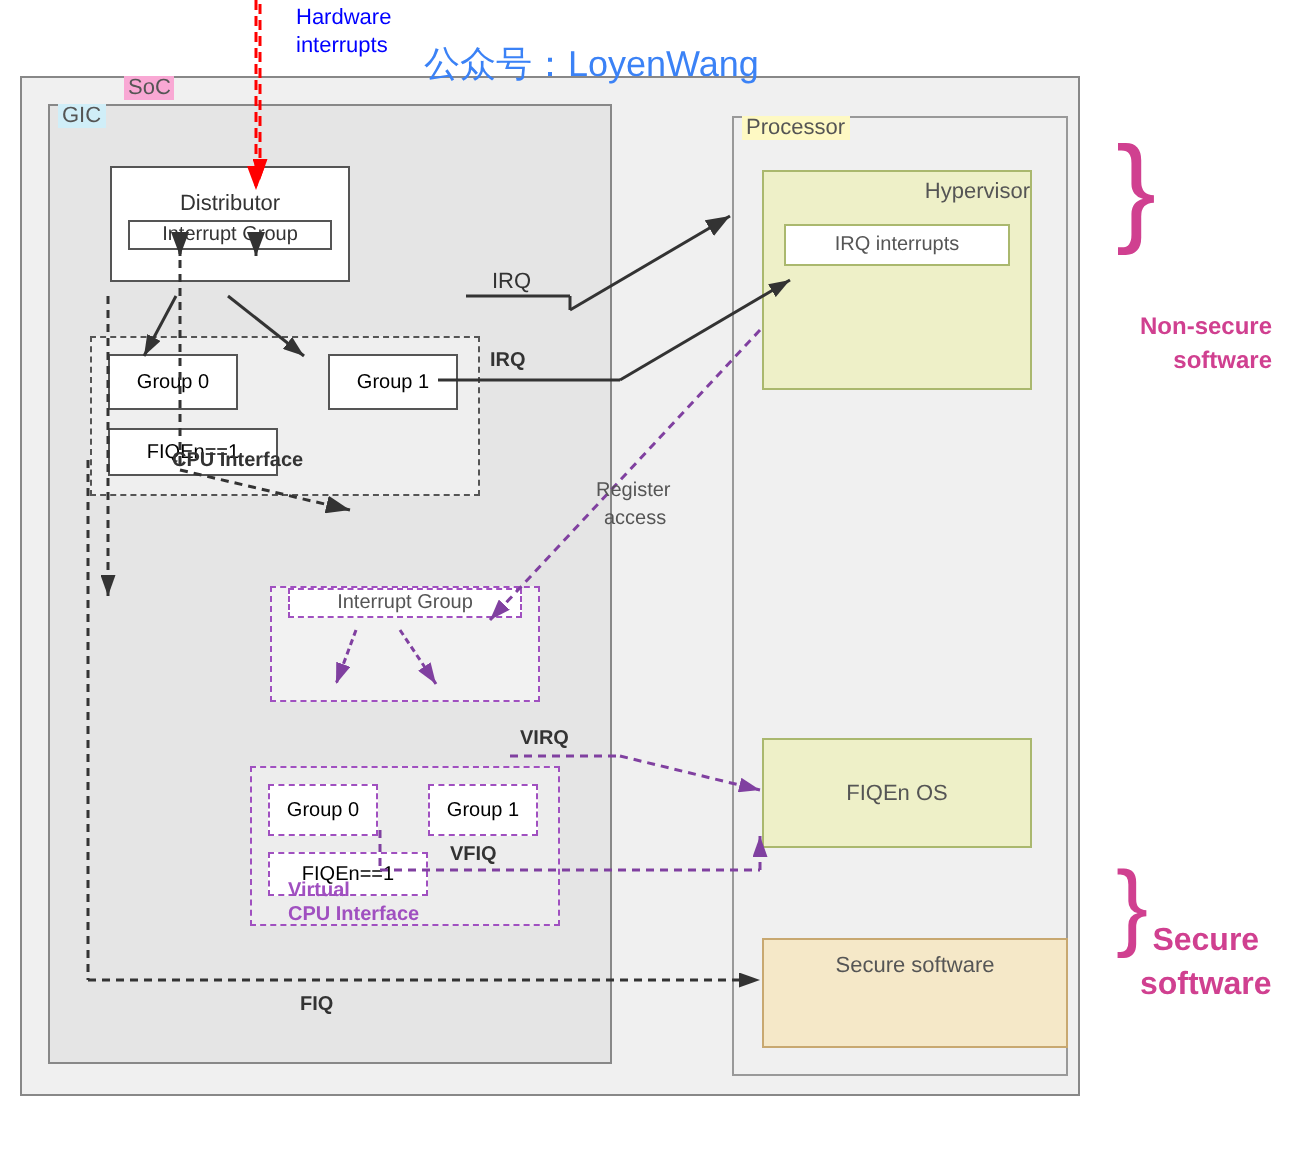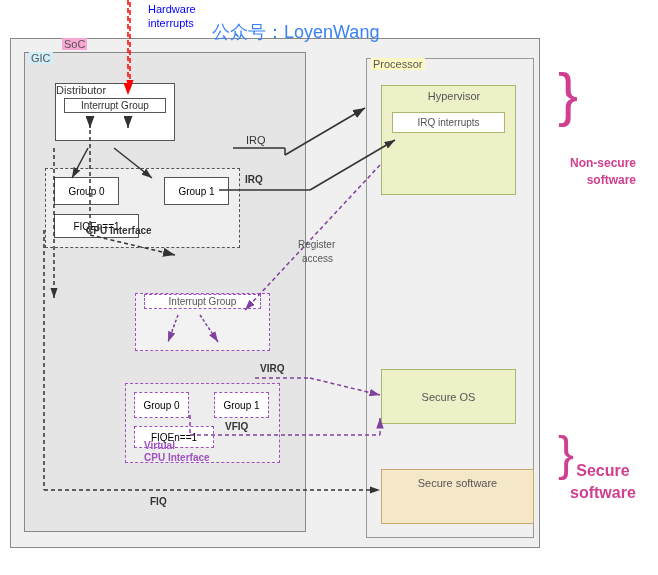--- a/index.html
+++ b/index.html
@@ -81,21 +81,22 @@
       left: 30px;
       top: 30px;
       width: 120px;
       height: 58px;
       border: 1.5px solid #555;
       background: #fff;
     }
 
     .distributor-label {
       font-size: 11px;
-      padding: 0 0 2px 0;
+      text-align: center;
+      padding: 12px 0 2px 0;
       color: #333;
     }
 
     .interrupt-group-box {
       margin: 0 8px;
       border: 1px solid #555;
       background: #fff;
       font-size: 10px;
       text-align: center;
       padding: 1px 0;
@@ -255,21 +256,21 @@
       left: 14px;
       top: 26px;
       width: 135px;
       height: 110px;
       border: 1.5px solid #aab86e;
       background: #eef0c8;
     }
 
     .hypervisor-label {
       font-size: 11px;
-      text-align: center;
+      text-align: right;
       padding: 4px 0 4px 0;
       color: #555;
       margin-left: 11px;
     }
 
     .irq-assignment-box {
       margin: 6px 10px 0 10px;
       border: 1px solid #aab86e;
       background: #fff;
       font-size: 10px;
@@ -403,21 +404,21 @@
 
 <div style="position:absolute; left:366px; top:58px; width:168px; height:480px; border:1.5px solid #999; background:#f0f0f0;">
   <span class="processor-label">Processor</span>
 
   <div class="hypervisor-box">
     <div class="hypervisor-label">Hypervisor</div>
     <div class="irq-assignment-box">IRQ
 interrupts</div>
   </div>
 
-  <div class="guestos-box">Secure OS</div>
+  <div class="guestos-box">FIQEn OS</div>
 
   <div class="secure-sw-box">
     <span>Secure
 software</span>
   </div>
 
 </div>
 
 <div class="brace-non-secure">}</div>
 <div class="non-secure-label">Non-secure<br>software</div>

